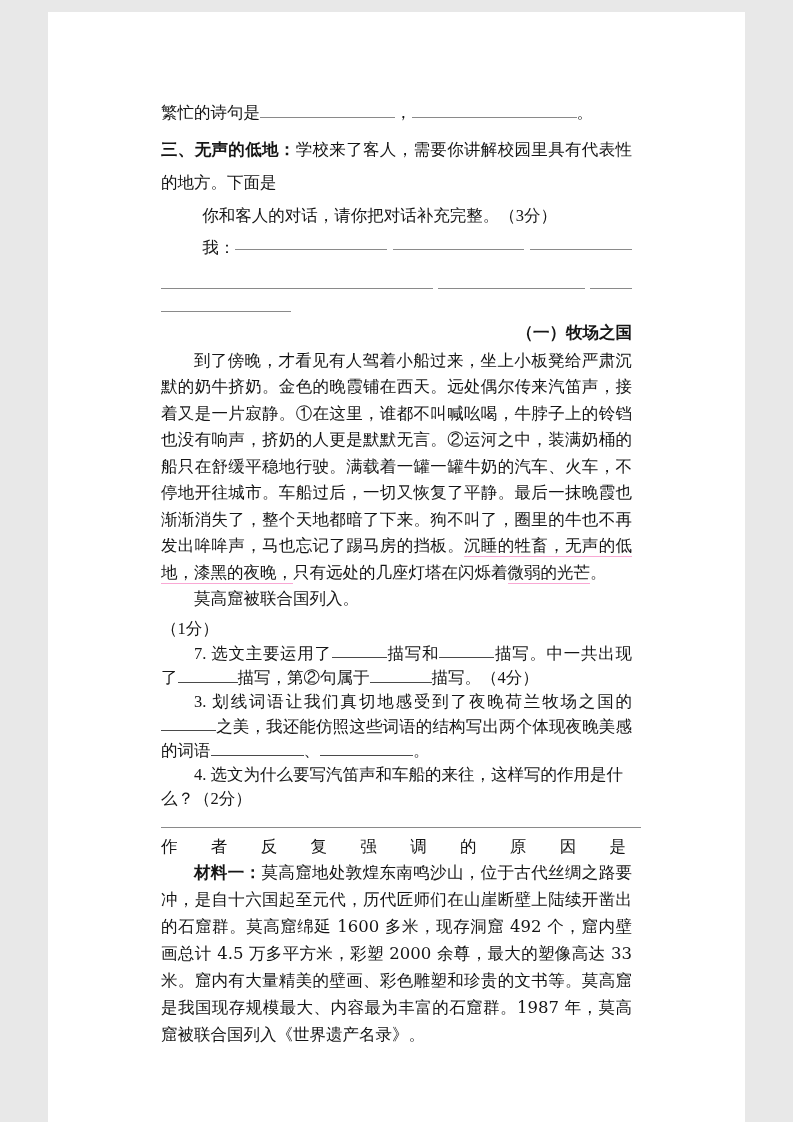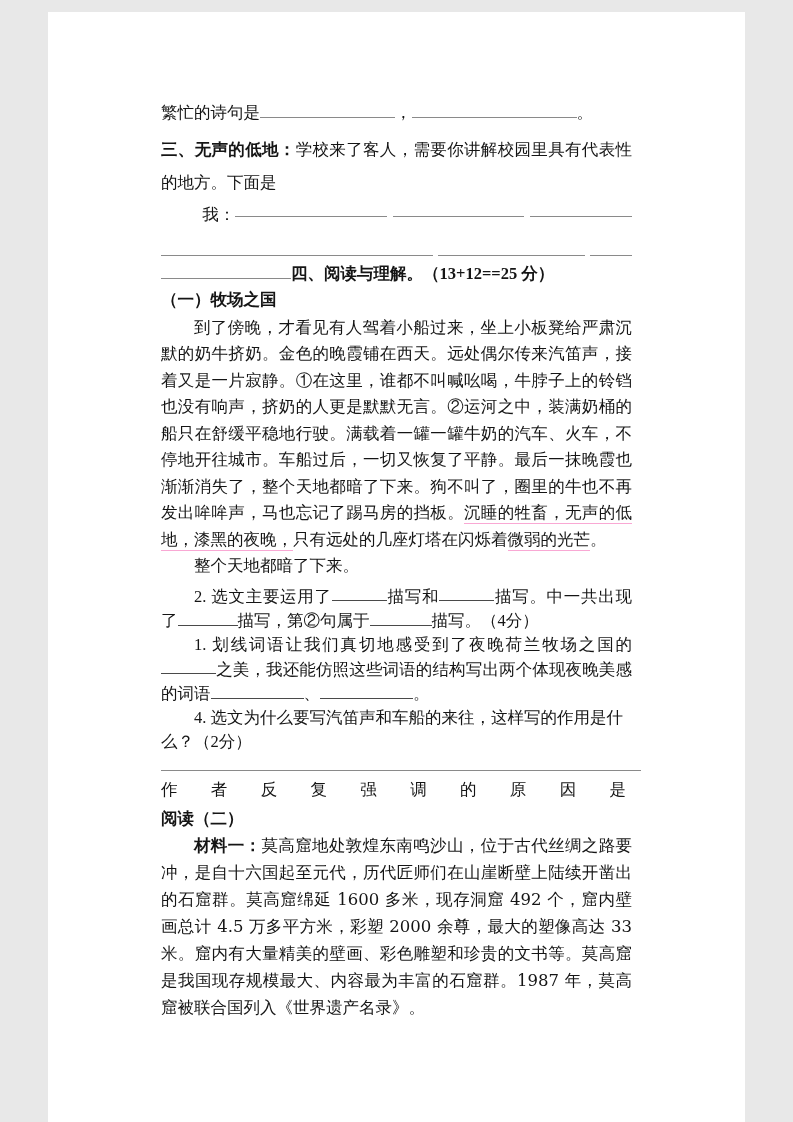--- a/index.html
+++ b/index.html
@@ -9,21 +9,21 @@
     background:#ffffff;
     margin:12px auto;
     box-sizing:border-box;
     padding:88px 113px 0 113px;
     font-family:"Liberation Serif","DejaVu Serif",serif;
     color:#151515;
     font-size:16.5px;
     overflow:hidden;
   }
   .b{font-weight:700;}
-  .center{text-align:left;}
+  .center{text-align:right;}
   .just{text-align:justify;}
   .indent{text-indent:2em;}
   .hang{padding-left:2.5em;}
   .kai{font-family:"DejaVu Serif","Liberation Serif",serif;}
   .blank{display:inline-block;border-bottom:1px solid #8a8a8a;height:1em;vertical-align:baseline;}
   .blank.dark{border-bottom-color:#4a4a4a;}
   .w135{width:135px;}.w165{width:165px;}.w130{width:130px;}
   .w100{width:100px;}.w70{width:70px;}
   .w55{width:55px;}.w60{width:60px;}.w62{width:62px;}
   .w93{width:93px;}.w28{width:28px;}.w410{width:410px;}.w480{width:480px;}
@@ -52,68 +52,69 @@
 <body>
 
 <div class="page">
 
   <div class="poem-line">
     <span>繁忙的诗句是</span><span class="blank w135"></span><span>，</span><span class="blank w165"></span><span>。</span>
   </div>
 
   <div class="oral-intro just">
     <span class="b">三、</span><span class="b">无声的低地：</span><span>学校来了客人，需要你讲解校园里具有代表性的地方。下面是</span>
+    <div class="hang">你和客人的对话，请你把对话补充完整。（3分）</div>
   </div>
 
 
   <div class="me-line hang">
     <span>我：</span>
     <span class="blank" style="width:190px;margin-right:6px;"></span>
     <span class="blank" style="width:163px;margin-right:6px;"></span>
     <span class="blank" style="width:128px;"></span>
   </div>
 
   <div class="row empty-answer">
     <span class="seg" style="width:327px;"></span>
       <span class="gap"></span>
     <span class="seg" style="width:177px;"></span>
       <span class="gap"></span>
     <span class="seg" style="width:50px;"></span>
   </div>
 
   <div class="h4line">
-    <span class="blank w130"></span><span class="b">四、阅读与理解。（13+12==25 分）</span>
+    <span class="blank w130"></span>
   </div>
 
   <div class="center b title1">（一）牧场之国</div>
 
   <div class="passage just indent kai">
     <span>到了傍晚，才看见有人驾着小船过来，坐上小板凳给严肃沉默的奶牛挤奶。金色的晚霞铺在西天。远处偶尔传来汽笛声，接着又是一片寂静。①在这里，谁都不叫喊吆喝，牛脖子上的铃铛也没有响声，挤奶的人更是默默无言。②运河之中，装满奶桶的船只在舒缓平稳地行驶。满载着一罐一罐牛奶的汽车、火车，不停地开往城市。车船过后，一切又恢复了平静。最后一抹晚霞也渐渐消失了，整个天地都暗了下来。狗不叫了，圈里的牛也不再发出哞哞声，马也忘记了踢马房的挡板。</span><span class="ul">沉睡的牲畜，无声的低地，漆黑的夜晚，</span><span>只有远处的几座灯塔在闪烁着</span><span class="ul">微弱的光芒</span><span>。</span>
   </div>
-  <div class="closing indent kai">整个天地都暗了下来。</div>
+  <div class="closing indent kai">莫高窟被联合国列入。</div>
 
   <div class="qwrap">
 
+    <div class="q">（1分）</div>
 
     <div class="q just indent">
-      <span>2. 选文主要运用了</span><span class="blank dark w55"></span><span>描写和</span><span class="blank dark w55"></span><span>描写。中一共出现了</span><span class="blank dark w60"></span><span>描写，第②句属于</span><span class="blank dark w62"></span><span>描写。（4分）</span>
+      <span>7. 选文主要运用了</span><span class="blank dark w55"></span><span>描写和</span><span class="blank dark w55"></span><span>描写。中一共出现了</span><span class="blank dark w60"></span><span>描写，第②句属于</span><span class="blank dark w62"></span><span>描写。（4分）</span>
     </div>
 
     <div class="q just indent">
-      <span>1. 划线词语让我们真切地感受到了夜晚荷兰牧场之国的</span><span class="blank dark w55"></span><span>之美，我还能仿照这些词语的结构写出两个体现夜晚美感的词语</span><span class="blank dark w93"></span><span>、</span><span class="blank dark w93"></span><span>。</span>
+      <span>3. 划线词语让我们真切地感受到了夜晚荷兰牧场之国的</span><span class="blank dark w55"></span><span>之美，我还能仿照这些词语的结构写出两个体现夜晚美感的词语</span><span class="blank dark w93"></span><span>、</span><span class="blank dark w93"></span><span>。</span>
     </div>
 
     <div class="q indent">4. 选文为什么要写汽笛声和车船的来往，这样写的作用是什么？（2分）</div>
     <div class="ansline">
       <span class="blank w480"></span>
     </div>
 
     <div class="spread">作者反复强调的原因是：</div>
 
   </div>
 
-  <div class="center b h2read">阅读（二）</div>
 
   <div class="mat just indent kai">
     <span class="b">材料一：</span><span>莫高窟地处敦煌东南鸣沙山，位于古代丝绸之路要冲，是自十六国起至元代，历代匠师们在山崖断壁上陆续开凿出的石窟群。莫高窟绵延 1600 多米，现存洞窟 492 个，窟内壁画总计 4.5 万多平方米，彩塑 2000 余尊，最大的塑像高达 33 米。窟内有大量精美的壁画、彩色雕塑和珍贵的文书等。莫高窟是我国现存规模最大、内容最为丰富的石窟群。1987 年，莫高窟被联合国列入《世界遗产名录》。</span>
   </div>
 
 </div>
 
 </body></html>

